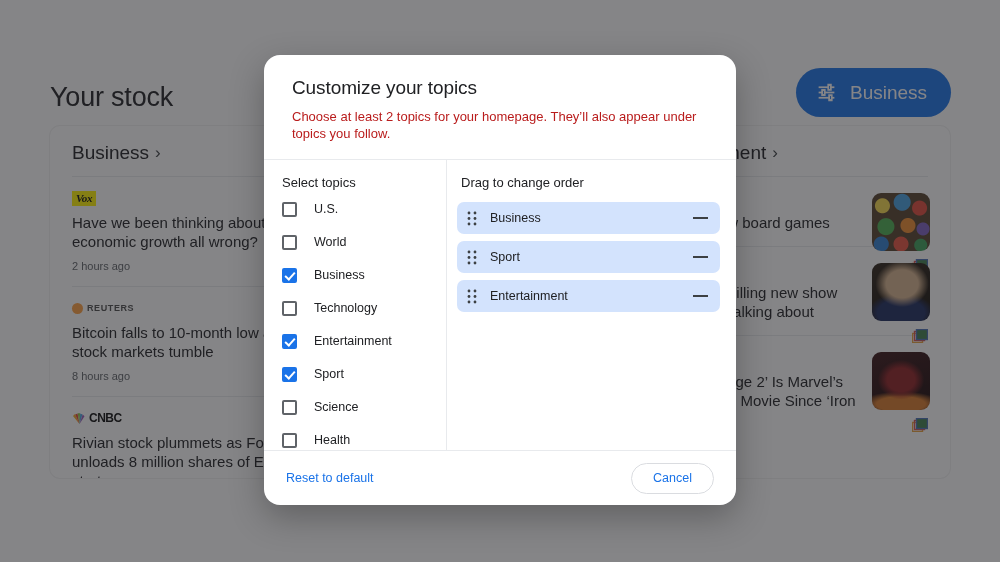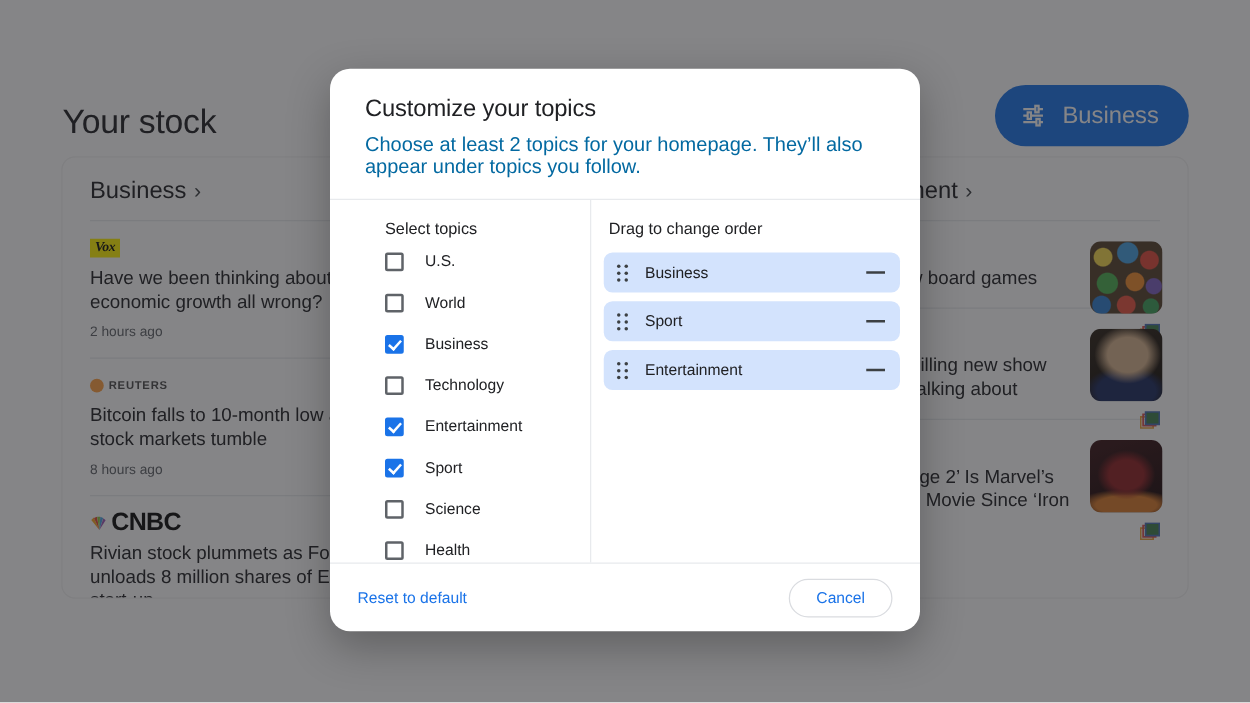--- a/index.html
+++ b/index.html
@@ -110,21 +110,21 @@
   .logo-reuters {
     display: flex; align-items: center; gap: 4px;
     font-size: 9px; font-weight: bold; letter-spacing: 0.6px; color: #4d4d4d;
   }
   .logo-reuters .dot {
     width: 11px; height: 11px; border-radius: 50%;
     background: #ff8000; opacity: 0.75;
   }
   .logo-cnbc {
     display: flex; align-items: center; gap: 2px;
-    font-size: 20px; font-weight: bold; color: #0b0b0b;
+    font-size: 12px; font-weight: bold; color: #0b0b0b;
     font-family: "Liberation Sans", sans-serif; letter-spacing: -0.5px;
   }
   .peacock { width: 15px; height: 14px; display: block; }
 
   .headline {
     font-size: 15px;
     line-height: 19px;
     color: #202124;
     max-width: 212px;
   }
@@ -196,32 +196,31 @@
   }
 
   .dlg-title {
     margin: 22px 28px 0 28px;
     font-size: 19px;
     color: #202124;
     letter-spacing: -0.1px;
   }
   .dlg-sub {
     margin: 9px 28px 0 28px;
-    font-size: 16px;
+    font-size: 13px;
     line-height: 17px;
-    color: #0369a1;
+    color: #b91c1c;
   }
 
   .dlg-body {
     margin: 17px 0 0 0;
     flex: 1;
     display: flex;
     border-top: 1px solid #e8eaed;
     min-height: 0;
-    padding-left: 26px;
   }
 
   .col-left {
     width: 183px;
     padding: 15px 0 0 18px;
     border-right: 1px solid #e8eaed;
   }
   .col-right {
     flex: 1;
     padding: 15px 16px 0 10px;

